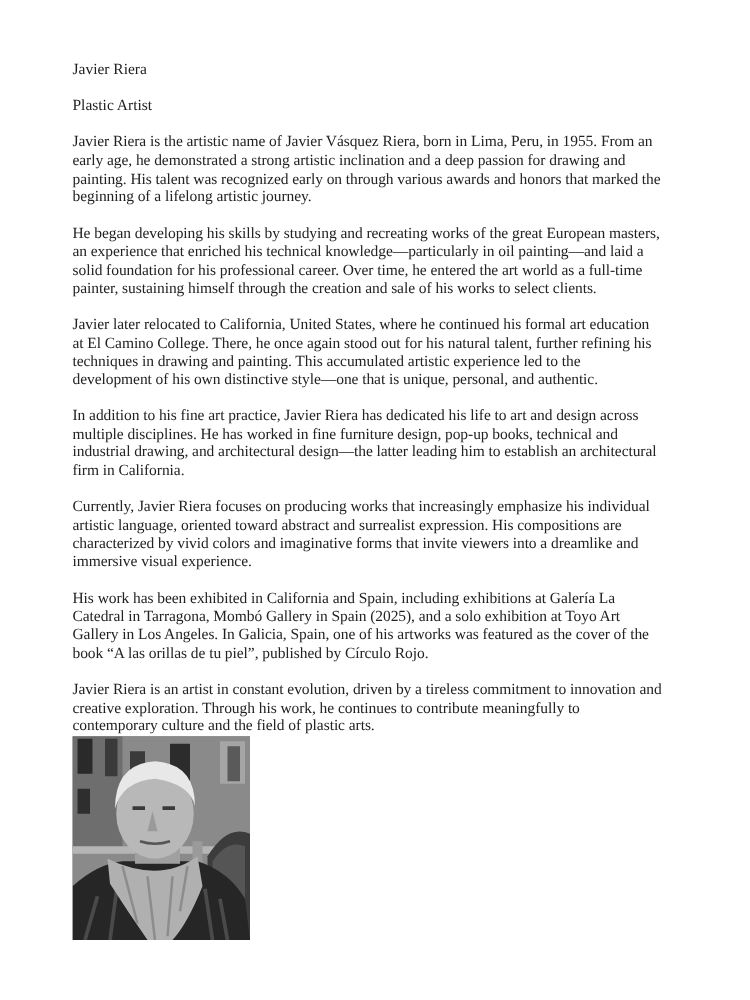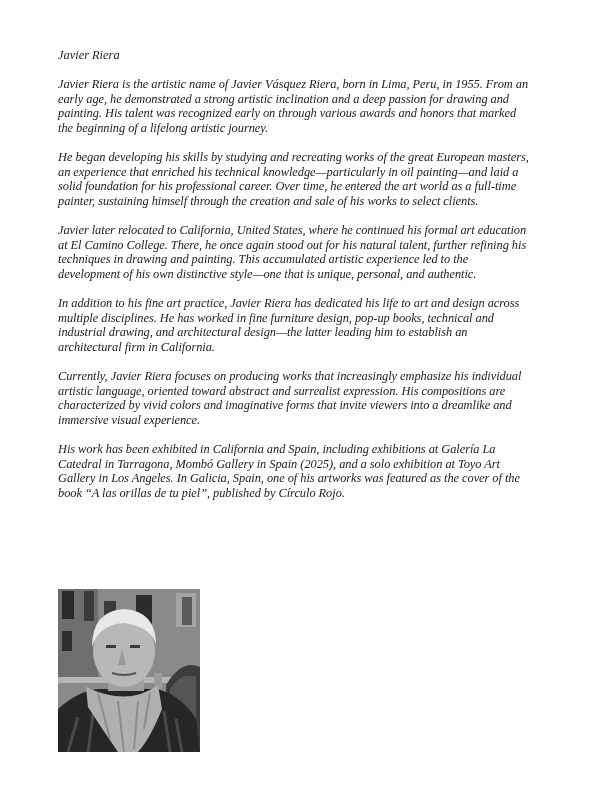--- a/index.html
+++ b/index.html
@@ -19,50 +19,50 @@
     position: absolute;
     left: 58px;
     top: 48px;
     width: 472px;
   }
   .line-block {
     font-size: 12.4px;
     line-height: 14.6px;
     margin: 0 0 14.6px 0;
     letter-spacing: -0.05px;
-    font-style: italic;
   }
   .heading {
     font-size: 12.4px;
     line-height: 14.6px;
     margin: 0 0 14.6px 0;
-    font-style: italic;
   }
   .photo {
     position: absolute;
     left: 58px;
     top: 589px;
     width: 142px;
     height: 163px;
     overflow: hidden;
     background: #777;
   }
   .photo svg { display: block; }
 </style>
 </head>
 <body>
 
 <div class="page">
   <p class="heading">Javier Riera</p>
+  <p class="heading">Plastic Artist</p>
   <p class="line-block">Javier Riera is the artistic name of Javier Vásquez Riera, born in Lima, Peru, in 1955. From an early age, he demonstrated a strong artistic inclination and a deep passion for drawing and painting. His talent was recognized early on through various awards and honors that marked the beginning of a lifelong artistic journey.</p>
   <p class="line-block">He began developing his skills by studying and recreating works of the great European masters, an experience that enriched his technical knowledge—particularly in oil painting—and laid a solid foundation for his professional career. Over time, he entered the art world as a full-time painter, sustaining himself through the creation and sale of his works to select clients.</p>
   <p class="line-block">Javier later relocated to California, United States, where he continued his formal art education at El Camino College. There, he once again stood out for his natural talent, further refining his techniques in drawing and painting. This accumulated artistic experience led to the development of his own distinctive style—one that is unique, personal, and authentic.</p>
   <p class="line-block">In addition to his fine art practice, Javier Riera has dedicated his life to art and design across multiple disciplines. He has worked in fine furniture design, pop-up books, technical and industrial drawing, and architectural design—the latter leading him to establish an architectural firm in California.</p>
   <p class="line-block">Currently, Javier Riera focuses on producing works that increasingly emphasize his individual artistic language, oriented toward abstract and surrealist expression. His compositions are characterized by vivid colors and imaginative forms that invite viewers into a dreamlike and immersive visual experience.</p>
   <p class="line-block">His work has been exhibited in California and Spain, including exhibitions at Galería La Catedral in Tarragona, Mombó Gallery in Spain (2025), and a solo exhibition at Toyo Art Gallery in Los Angeles. In Galicia, Spain, one of his artworks was featured as the cover of the book “A las orillas de tu piel”, published by Círculo Rojo.</p>
+  <p class="line-block">Javier Riera is an artist in constant evolution, driven by a tireless commitment to innovation and creative exploration. Through his work, he continues to contribute meaningfully to contemporary culture and the field of plastic arts.</p>
 </div>
 
 <div class="photo" title="Black and white portrait of Javier Riera wearing a scarf in front of old buildings">
   <svg width="142" height="163" viewBox="0 0 142 163" xmlns="http://www.w3.org/2000/svg">
 
     <rect x="0" y="0" width="142" height="163" fill="#8a8a8a"></rect>
     <rect x="0" y="0" width="40" height="90" fill="#6e6e6e"></rect>
     <rect x="4" y="2" width="12" height="28" fill="#2a2a2a"></rect>
     <rect x="26" y="2" width="10" height="30" fill="#3a3a3a"></rect>
     <rect x="4" y="42" width="10" height="20" fill="#2e2e2e"></rect>

